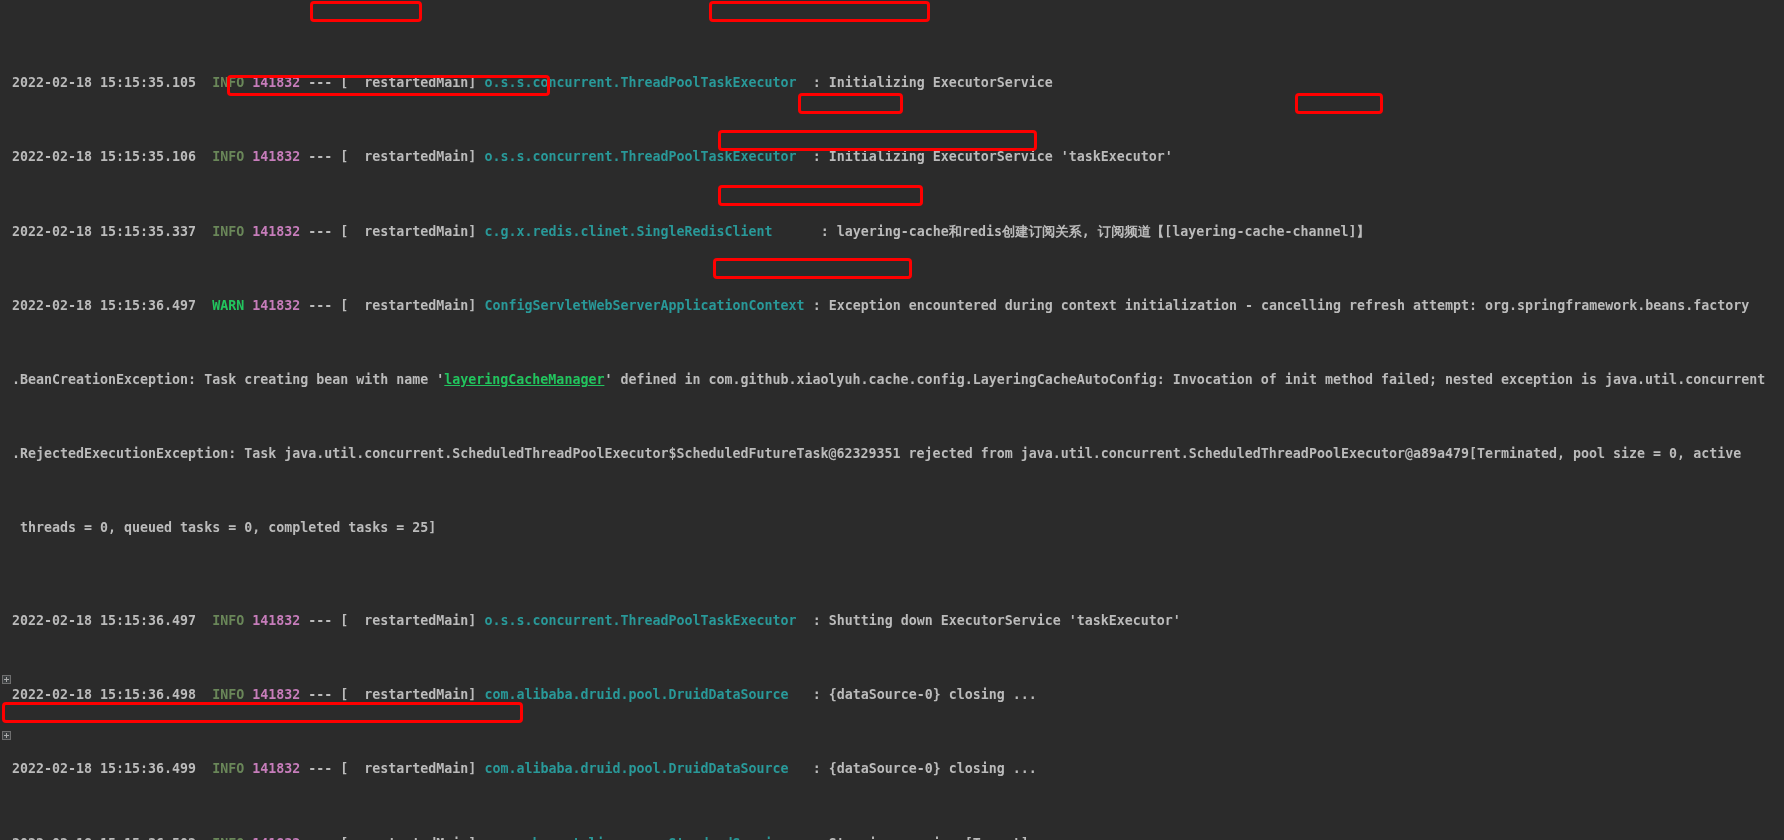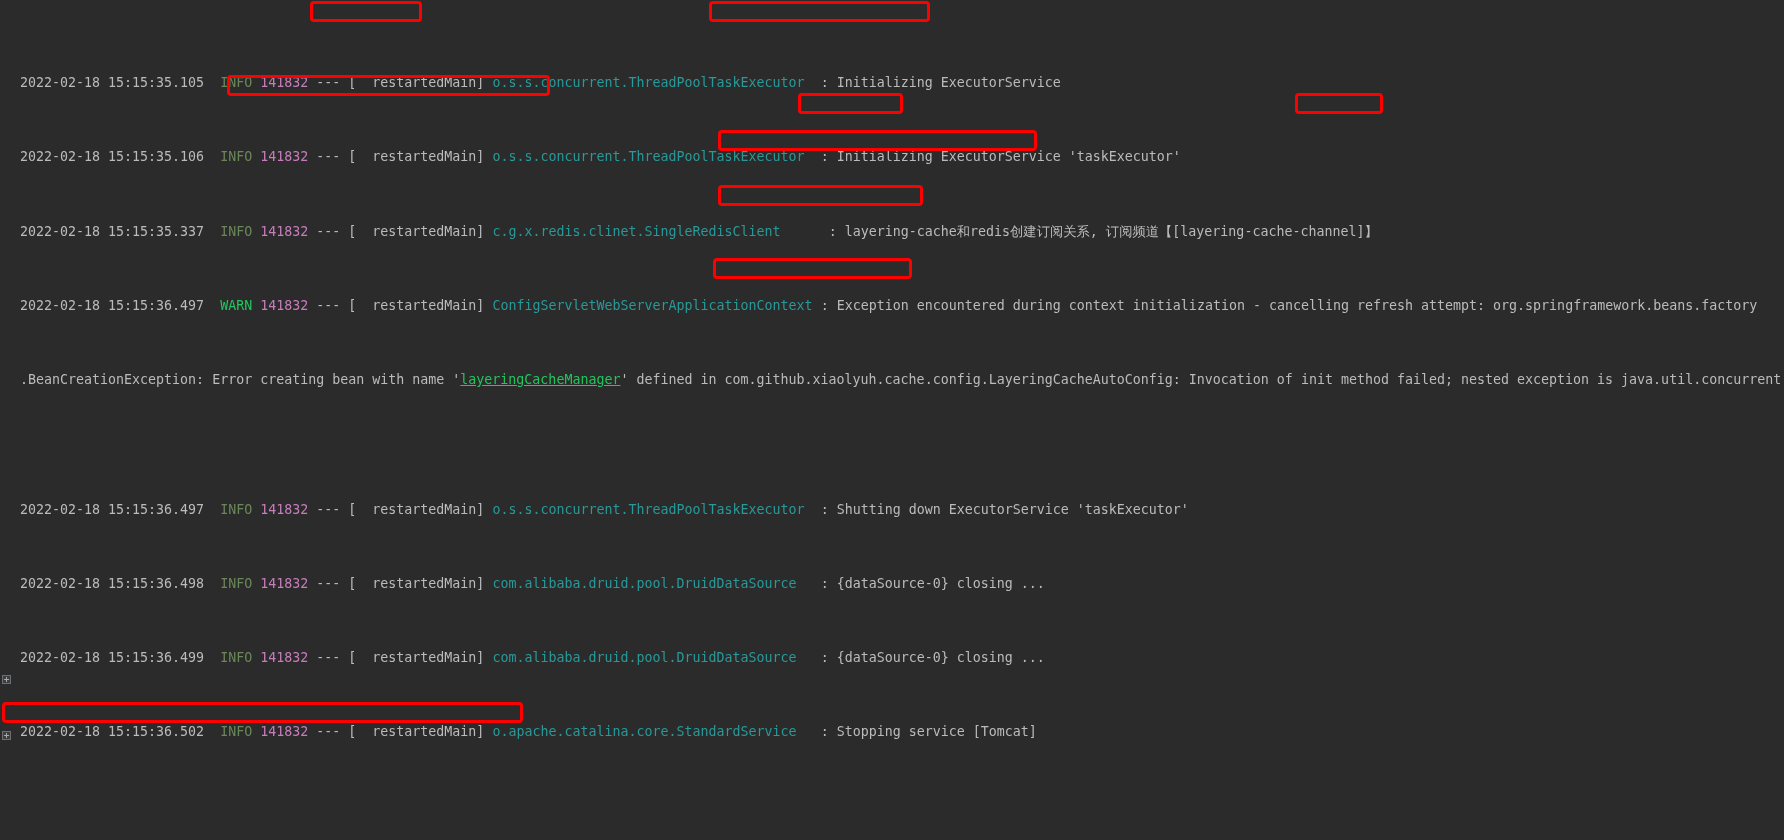--- a/index.html
+++ b/index.html
@@ -20,21 +20,22 @@
   #console {
     position: relative;
     width: 1784px;
     height: 840px;
     padding: 0;
     white-space: pre;
   }
   .line {
     height: 18.55px;
     white-space: pre;
-    padding-left: 20px;
+    padding-left: 12px;
+    font-weight: bold;
   }
   
   .fold {
     position: absolute;
     left: 2px;
     width: 9px;
     height: 9px;
     border: 1px solid #6e6e6e;
     box-sizing: border-box;
     background: #3c3f41;
@@ -80,23 +81,25 @@
 
   
   <div class="line"><span class="t-plain">2022-02-18 15:15:35.105</span><span class="t-plain">  </span><span class="t-info">INFO</span><span class="t-plain"> </span><span class="t-pid">141832</span><span class="t-plain"> </span><span class="t-plain">--- [</span><span class="t-plain">  restartedMain]</span><span class="t-plain"> </span><span class="t-logger">o.s.s.concurrent.ThreadPoolTaskExecutor</span><span class="t-plain">  </span><span class="t-plain">: Initializing ExecutorService</span></div>
 
   <div class="line"><span class="t-plain">2022-02-18 15:15:35.106</span><span class="t-plain">  </span><span class="t-info">INFO</span><span class="t-plain"> </span><span class="t-pid">141832</span><span class="t-plain"> </span><span class="t-plain">--- [</span><span class="t-plain">  restartedMain]</span><span class="t-plain"> </span><span class="t-logger">o.s.s.concurrent.ThreadPoolTaskExecutor</span><span class="t-plain">  </span><span class="t-plain">: Initializing ExecutorService 'taskExecutor'</span></div>
 
   <div class="line"><span class="t-plain">2022-02-18 15:15:35.337</span><span class="t-plain">  </span><span class="t-info">INFO</span><span class="t-plain"> </span><span class="t-pid">141832</span><span class="t-plain"> </span><span class="t-plain">--- [</span><span class="t-plain">  restartedMain]</span><span class="t-plain"> </span><span class="t-logger">c.g.x.redis.clinet.SingleRedisClient</span><span class="t-plain">      </span><span class="t-plain">: layering-cache和redis创建订阅关系, 订阅频道【[layering-cache-channel]】</span></div>
 
   <div class="line"><span class="t-plain">2022-02-18 15:15:36.497</span><span class="t-plain">  </span><span class="t-warn">WARN</span><span class="t-plain"> </span><span class="t-pid">141832</span><span class="t-plain"> </span><span class="t-plain">--- [</span><span class="t-plain">  restartedMain]</span><span class="t-plain"> </span><span class="t-logger">ConfigServletWebServerApplicationContext</span><span class="t-plain"> </span><span class="t-plain">: Exception encountered during context initialization - cancelling refresh attempt: org.springframework.beans.factory</span></div>
 
-  <div class="line"><span class="t-plain">.BeanCreationException: Error creating bean with name '</span><span class="t-link">layeringCacheManager</span><span class="t-plain">' defined in com.github.xiaolyuh.cache.config.LayeringCacheAutoConfig: Invocation of init method failed; nested exception is java.util.concurrent</span></div>
+  <div class="line"><span class="t-plain">.BeanCreationException: Task creating bean with name '</span><span class="t-link">layeringCacheManager</span><span class="t-plain">' defined in com.github.xiaolyuh.cache.config.LayeringCacheAutoConfig: Invocation of init method failed; nested exception is java.util.concurrent</span></div>
 
+  <div class="line"><span class="t-plain">.RejectedExecutionException: Task java.util.concurrent.ScheduledThreadPoolExecutor$ScheduledFutureTask@62329351 rejected from java.util.concurrent.ScheduledThreadPoolExecutor@a89a479[Terminated, pool size = 0, active</span></div>
 
+  <div class="line"><span class="t-plain"> threads = 0, queued tasks = 0, completed tasks = 25]</span></div>
 
   
   <div class="line"><span class="t-plain">2022-02-18 15:15:36.497</span><span class="t-plain">  </span><span class="t-info">INFO</span><span class="t-plain"> </span><span class="t-pid">141832</span><span class="t-plain"> </span><span class="t-plain">--- [</span><span class="t-plain">  restartedMain]</span><span class="t-plain"> </span><span class="t-logger">o.s.s.concurrent.ThreadPoolTaskExecutor</span><span class="t-plain">  </span><span class="t-plain">: Shutting down ExecutorService 'taskExecutor'</span></div>
 
   <div class="line"><span class="t-plain">2022-02-18 15:15:36.498</span><span class="t-plain">  </span><span class="t-info">INFO</span><span class="t-plain"> </span><span class="t-pid">141832</span><span class="t-plain"> </span><span class="t-plain">--- [</span><span class="t-plain">  restartedMain]</span><span class="t-plain"> </span><span class="t-logger">com.alibaba.druid.pool.DruidDataSource</span><span class="t-plain">   </span><span class="t-plain">: {dataSource-0} closing ...</span></div>
 
   <div class="line"><span class="t-plain">2022-02-18 15:15:36.499</span><span class="t-plain">  </span><span class="t-info">INFO</span><span class="t-plain"> </span><span class="t-pid">141832</span><span class="t-plain"> </span><span class="t-plain">--- [</span><span class="t-plain">  restartedMain]</span><span class="t-plain"> </span><span class="t-logger">com.alibaba.druid.pool.DruidDataSource</span><span class="t-plain">   </span><span class="t-plain">: {dataSource-0} closing ...</span></div>
 
   <div class="line"><span class="t-plain">2022-02-18 15:15:36.502</span><span class="t-plain">  </span><span class="t-info">INFO</span><span class="t-plain"> </span><span class="t-pid">141832</span><span class="t-plain"> </span><span class="t-plain">--- [</span><span class="t-plain">  restartedMain]</span><span class="t-plain"> </span><span class="t-logger">o.apache.catalina.core.StandardService</span><span class="t-plain">   </span><span class="t-plain">: Stopping service [Tomcat]</span></div>
 

